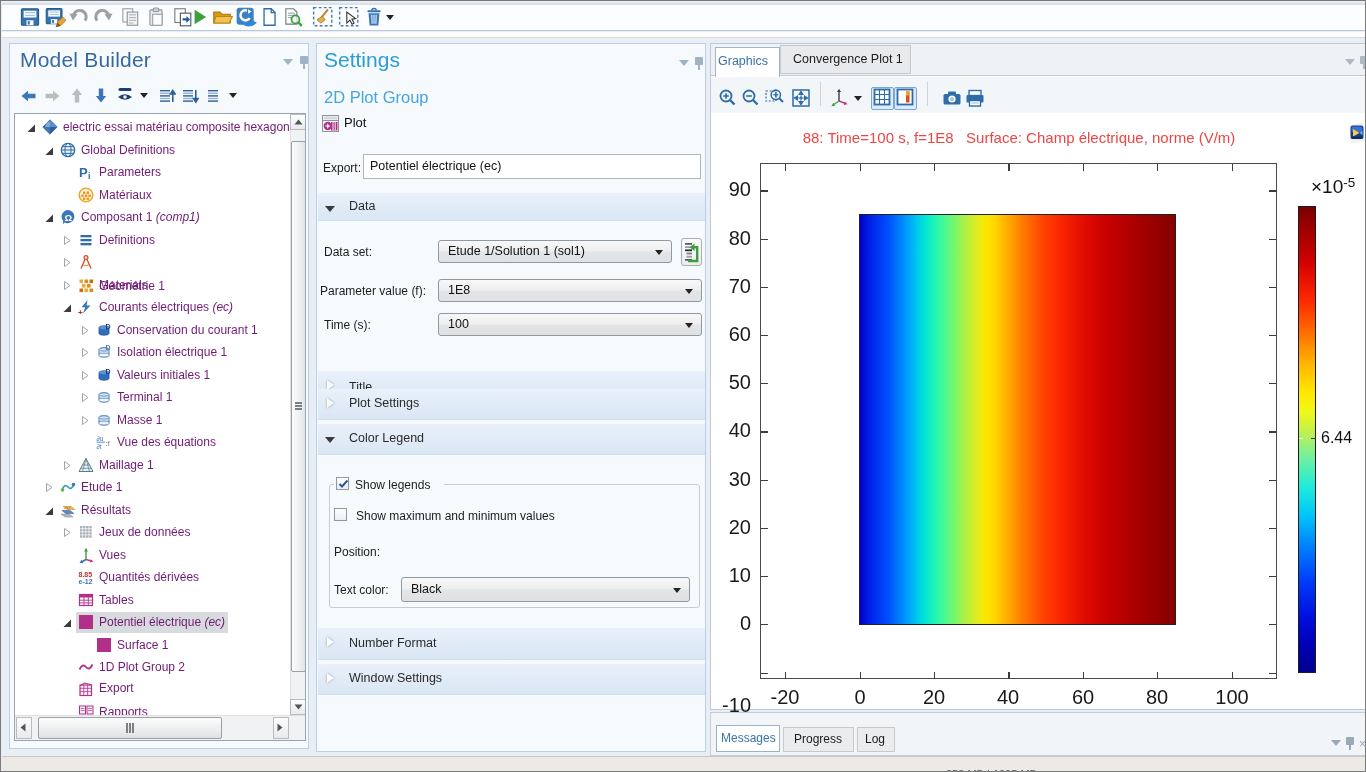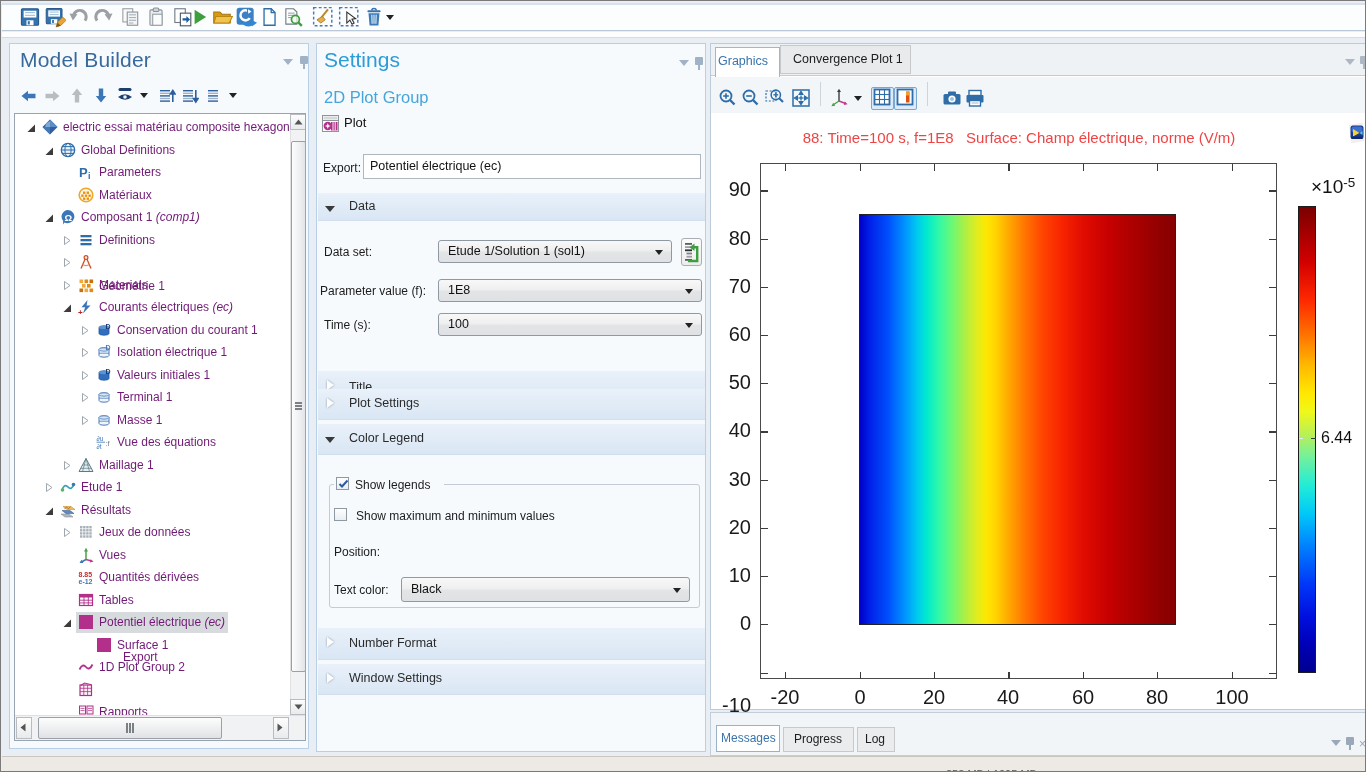--- a/index.html
+++ b/index.html
@@ -503,21 +503,21 @@
           <rect x="2" y="3" width="11.5" height="10.5" fill="#fdf2f8" stroke="#b2308a" stroke-width="1.2"></rect>
           <g stroke="#b2308a" stroke-width="0.8">
             <line x1="2" y1="6.3" x2="13.5" y2="6.3"></line>
             <line x1="2" y1="9.6" x2="13.5" y2="9.6"></line>
             <line x1="5.8" y1="3" x2="5.8" y2="13.5"></line>
             <line x1="9.6" y1="3" x2="9.6" y2="13.5"></line>
           </g>
           <path d="M 3 3.2 L 6.5 1 L 13.5 2.8" fill="none" stroke="#b2308a" stroke-width="1.1"></path>
         </svg>
       </div>
-      <div class="abs row-txt" style="left:84px;top:532px;line-height:22.5px;margin-left:24px;">Export</div>
+      <div class="abs row-txt" style="left:84px;top:563px;line-height:22.5px;">Export</div>
       <div class="abs" style="left:63px;top:590.25px;">
         <svg width="16" height="16" viewBox="0 0 16 16" style="">
           <rect x="1.5" y="2" width="6" height="8" fill="#fdf2f8" stroke="#b2308a" stroke-width="1"></rect>
           <rect x="9" y="2" width="6" height="8" fill="#fdf2f8" stroke="#b2308a" stroke-width="1"></rect>
           <g stroke="#b2308a" stroke-width="0.7">
             <line x1="2.5" y1="4.5" x2="6.5" y2="4.5"></line>
             <line x1="2.5" y1="6.5" x2="6.5" y2="6.5"></line>
             <line x1="10" y1="4.5" x2="14" y2="4.5"></line>
             <line x1="10" y1="6.5" x2="14" y2="6.5"></line>
           </g>

